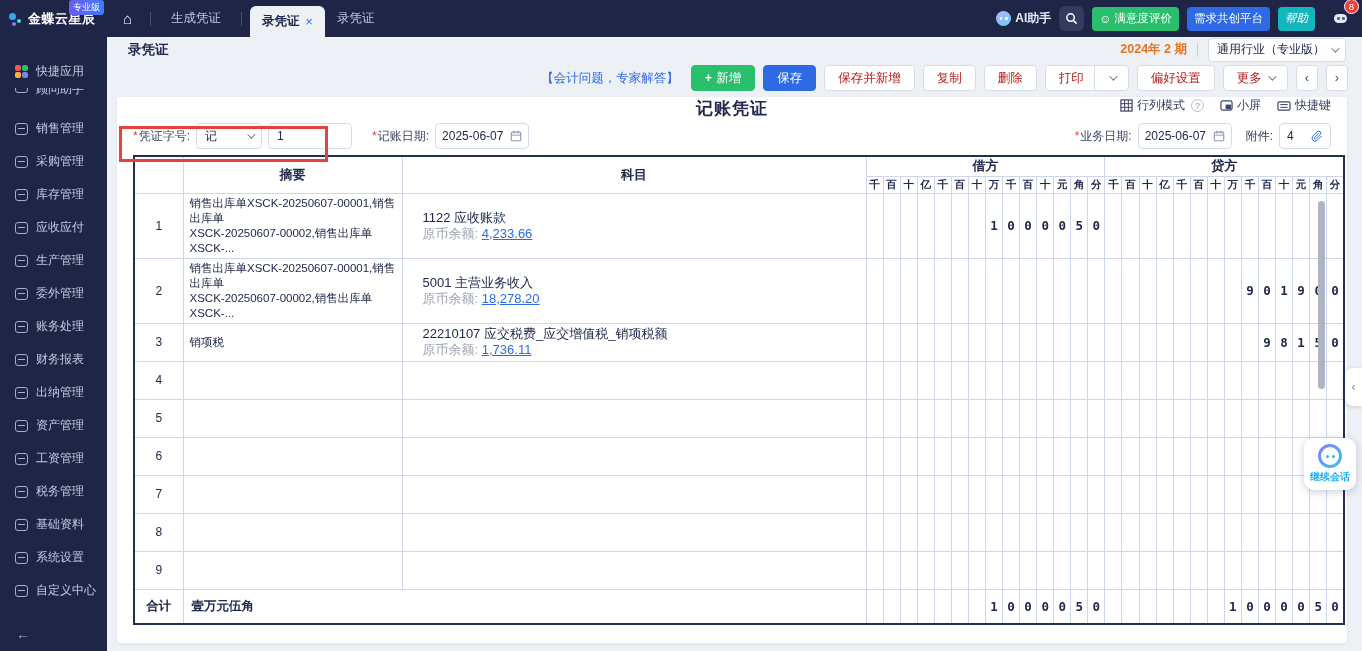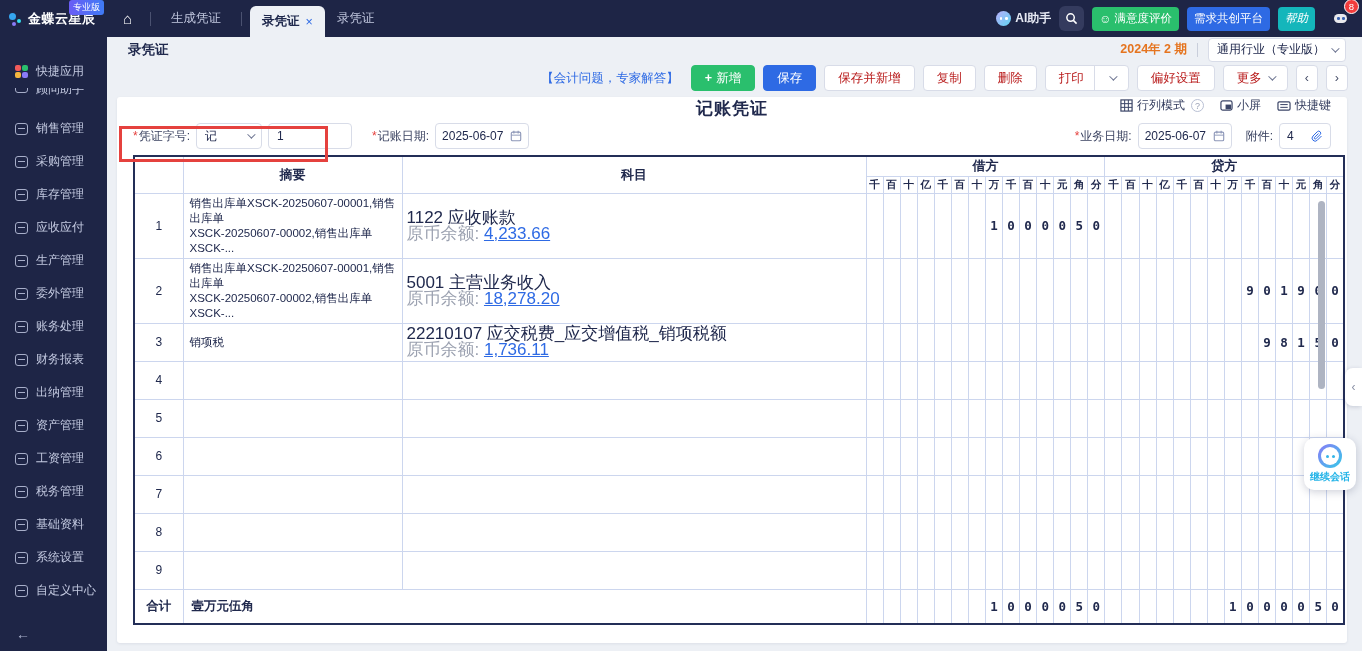--- a/index.html
+++ b/index.html
@@ -84,21 +84,21 @@
   .red-annotation { position:absolute; left:2px; top:29px; width:209px; height:36px; border:3px solid #e5413e; pointer-events:none; z-index:5; }
 
   
   table.vt { border-collapse:collapse; table-layout:fixed; width:1212px; margin:4px 0 0 16px; border:2px solid #232e57; }
   .vt th,.vt td { border:1px solid #ccd6ee; padding:0; vertical-align:middle; }
   .vt th { font-size:13px; font-weight:bold; color:#20294d; }
   .vt th.dig { font-size:10.5px; height:17px; font-weight:bold; }
   .vt th.main { height:20px; }
   .vt td.no { text-align:center; font-size:12px; }
   .vt td.sum { padding:2px 6px; font-size:11.5px; line-height:15px; }
-  .vt td.acc { padding:2px 4px; font-size:17px; line-height:16px; }
+  .vt td.acc { padding:2px 20px; font-size:13px; line-height:16px; }
   .bal-label { color:#9ba1b0; }
   .bal-link { color:#2e6ae4; text-decoration:underline; cursor:pointer; }
   .vt td.amt { text-align:center; font-size:12.5px; font-weight:bold; font-family:"DejaVu Sans Mono",monospace; color:#20294d; cursor:text; }
   .vt .bs { border-left:1.5px solid #232e57 !important; }
   .vt .as { border-left:1px solid #a7bbee; }
   .vt .ar { border-left:1px solid #f0b4b4; }
   .vt tr.body-row { height:38px; }
   .vt tr.total-row { height:35px; }
   .vt tr.total-row td { font-weight:bold; font-size:12.5px; }
   .vt td.tot-label { text-align:center; }

